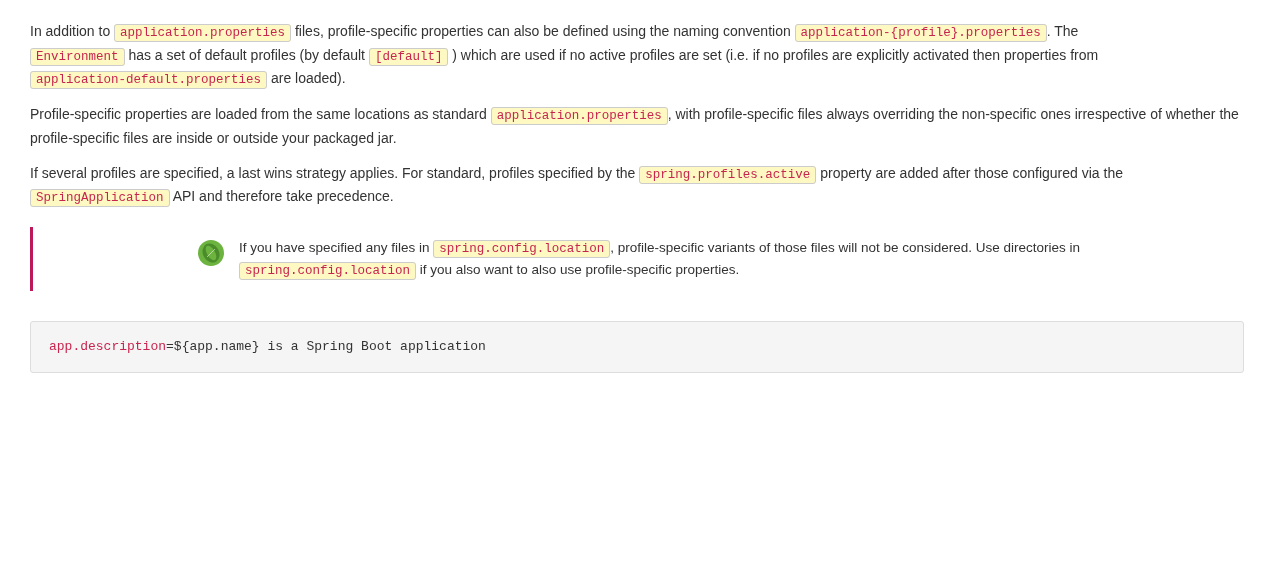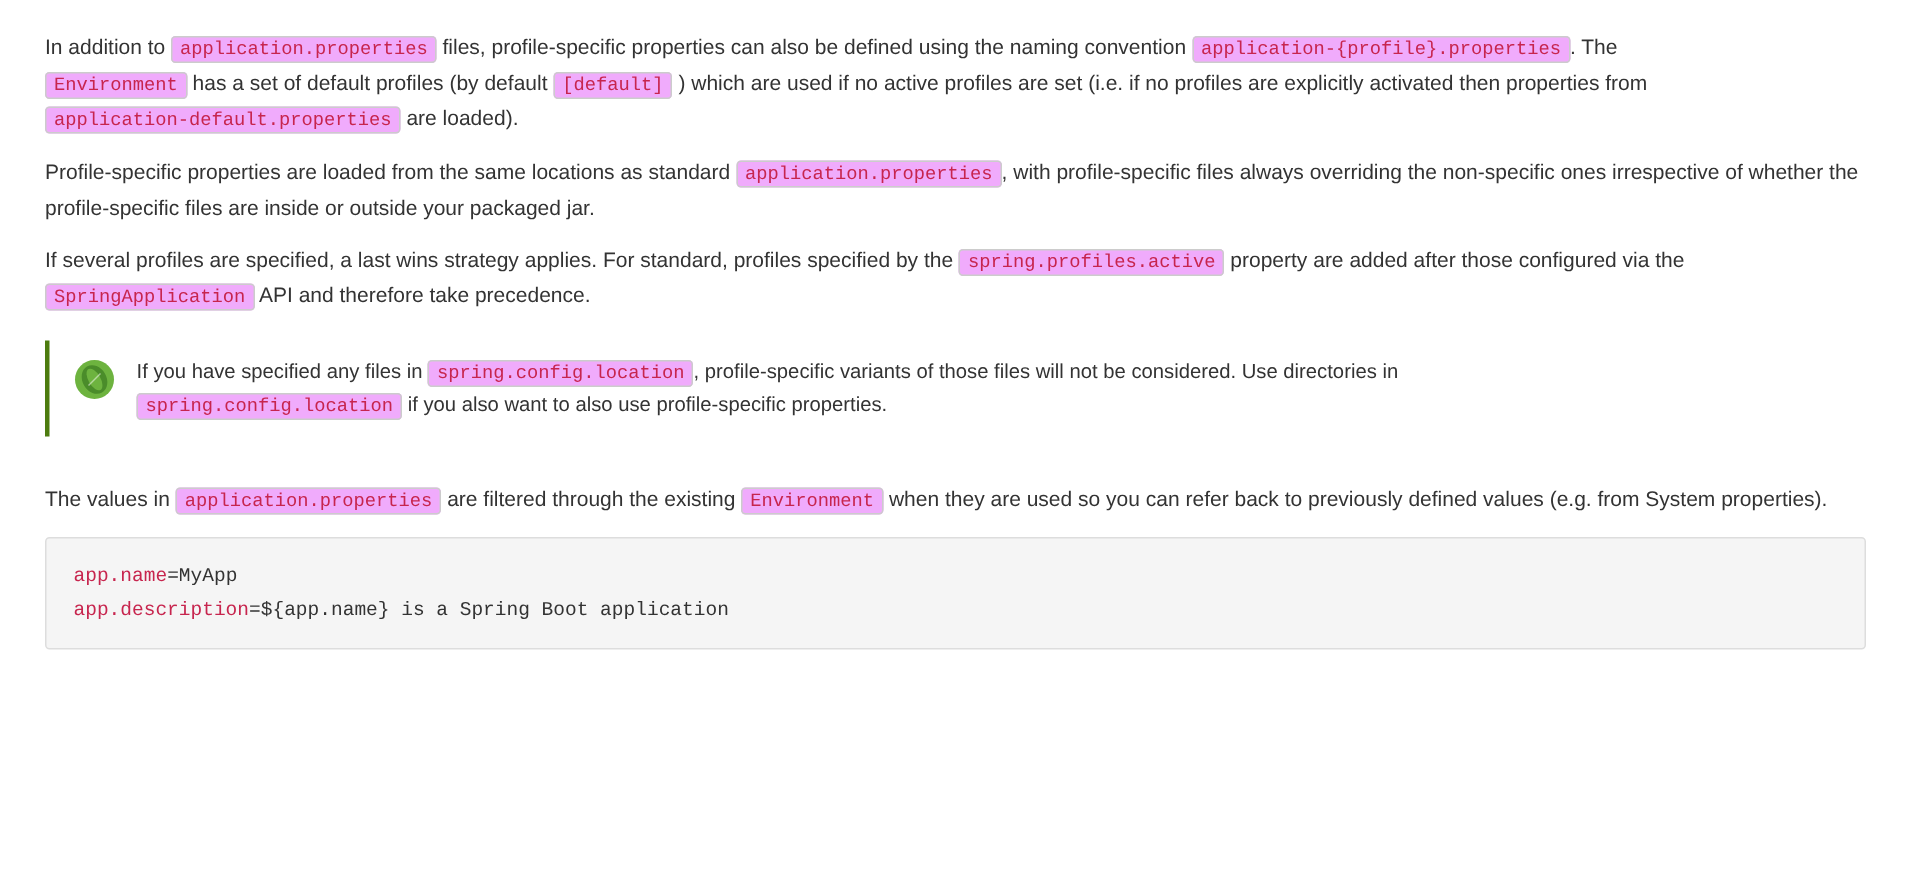--- a/index.html
+++ b/index.html
@@ -29,40 +29,41 @@
     p {
       margin-bottom: 12px;
       color: #333;
       font-size: 14px;
       line-height: 1.65;
     }
 
     code, .code-inline {
       font-family: "Courier New", Courier, monospace;
       font-size: 12.5px;
-      background: #f0abfc;
+      background: #fef9c3;
       border: 1px solid #ccc;
       border-radius: 3px;
       padding: 1px 5px;
       color: #c7254e;
       white-space: nowrap;
     }
 
     .section {
       margin-bottom: 30px;
     }
 
     .note-box {
       display: flex;
       align-items: flex-start;
       gap: 14px;
-      border-left: 3px solid #4d7c0f;
+      border-left: 3px solid #be185d;
       padding: 10px 16px;
       margin: 18px 0 10px 0;
       background: #fff;
+      justify-content: center;
     }
 
     .note-icon {
       flex-shrink: 0;
       width: 28px;
       height: 28px;
       margin-top: 2px;
     }
 
     .note-text {
@@ -125,25 +126,19 @@
     <div class="note-text">
       <span>If you have specified any files in </span><code>spring.config.location</code><span>, profile-specific variants of those files will not be considered. Use directories in</span>
       <br>
       <code>spring.config.location</code><span> if you also want to also use profile-specific properties.</span>
     </div>
   </div>
 </div>
 
 <div class="section">
 
-  <p>
-    <span>The values in </span><code>application.properties</code><span> are filtered through the existing </span><code>Environment</code><span> when they are used so you can refer back to previously defined values (e.g. from System properties).</span>
-  </p>
 
   <div class="code-block">
-    <div>
-      <span class="key">app.name</span><span>=</span><span class="value">MyApp</span>
-    </div>
     <div>
       <span class="key">app.description</span><span>=</span><span class="value">${app.name} is a Spring Boot application</span>
     </div>
   </div>
 </div>
 
 </body></html>

